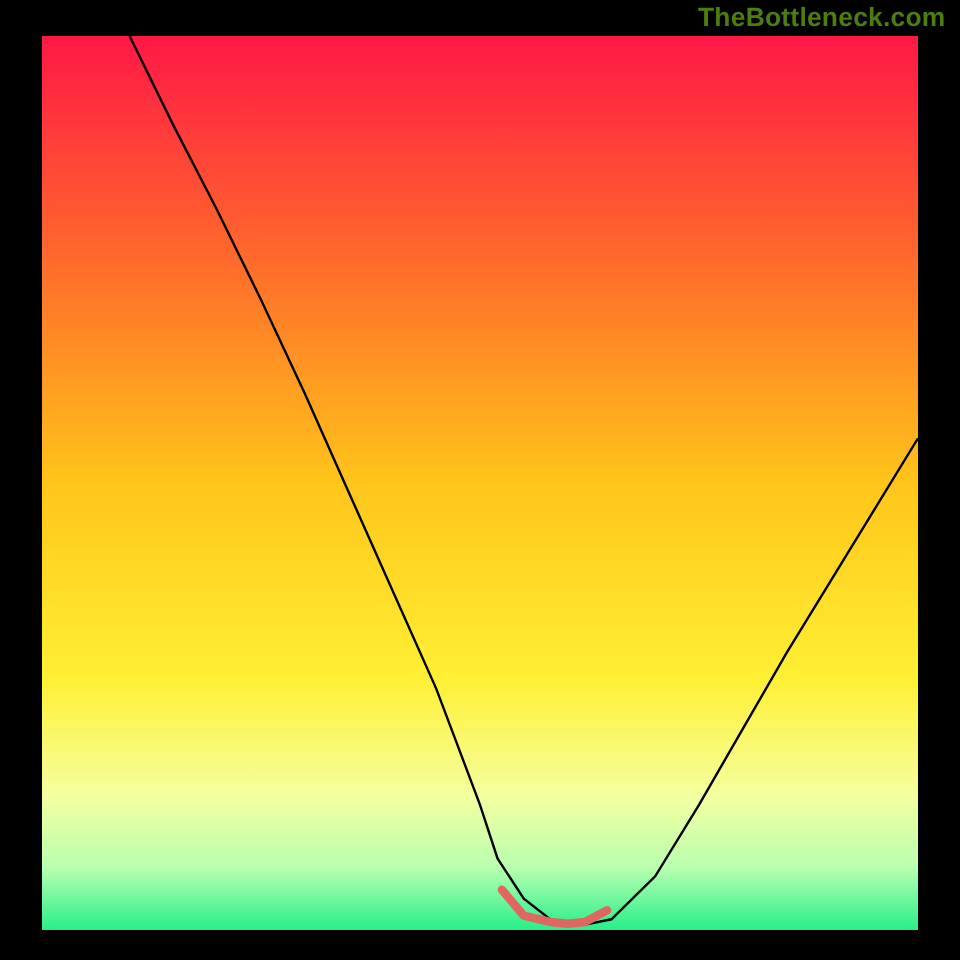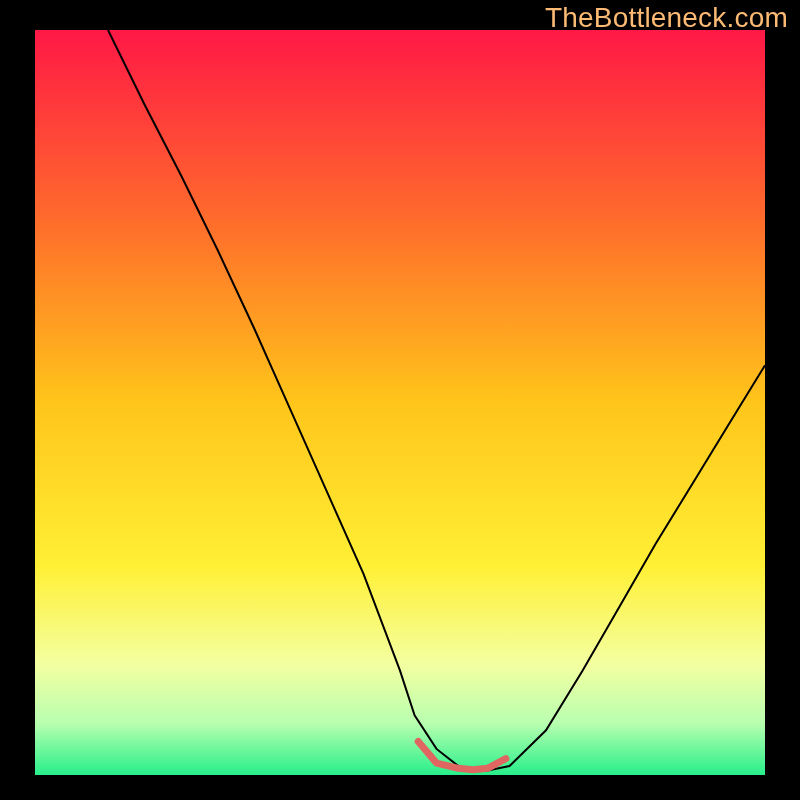--- a/index.html
+++ b/index.html
@@ -14,23 +14,23 @@
   .frame {
     position: relative;
     width: 800px;
     height: 800px;
     background: #000;
   }
   .watermark {
     position: absolute;
     top: 2px;
     right: 12px;
-    color: #fdba74;
-    font-size: 28px;
-    font-weight: 400;
+    color: #4d7c0f;
+    font-size: 22px;
+    font-weight: 700;
     letter-spacing: 0.2px;
     z-index: 10;
   }
   .plot-area {
     position: absolute;
     left: 35px;
     top: 30px;
     width: 730px;
     height: 745px;
   }

